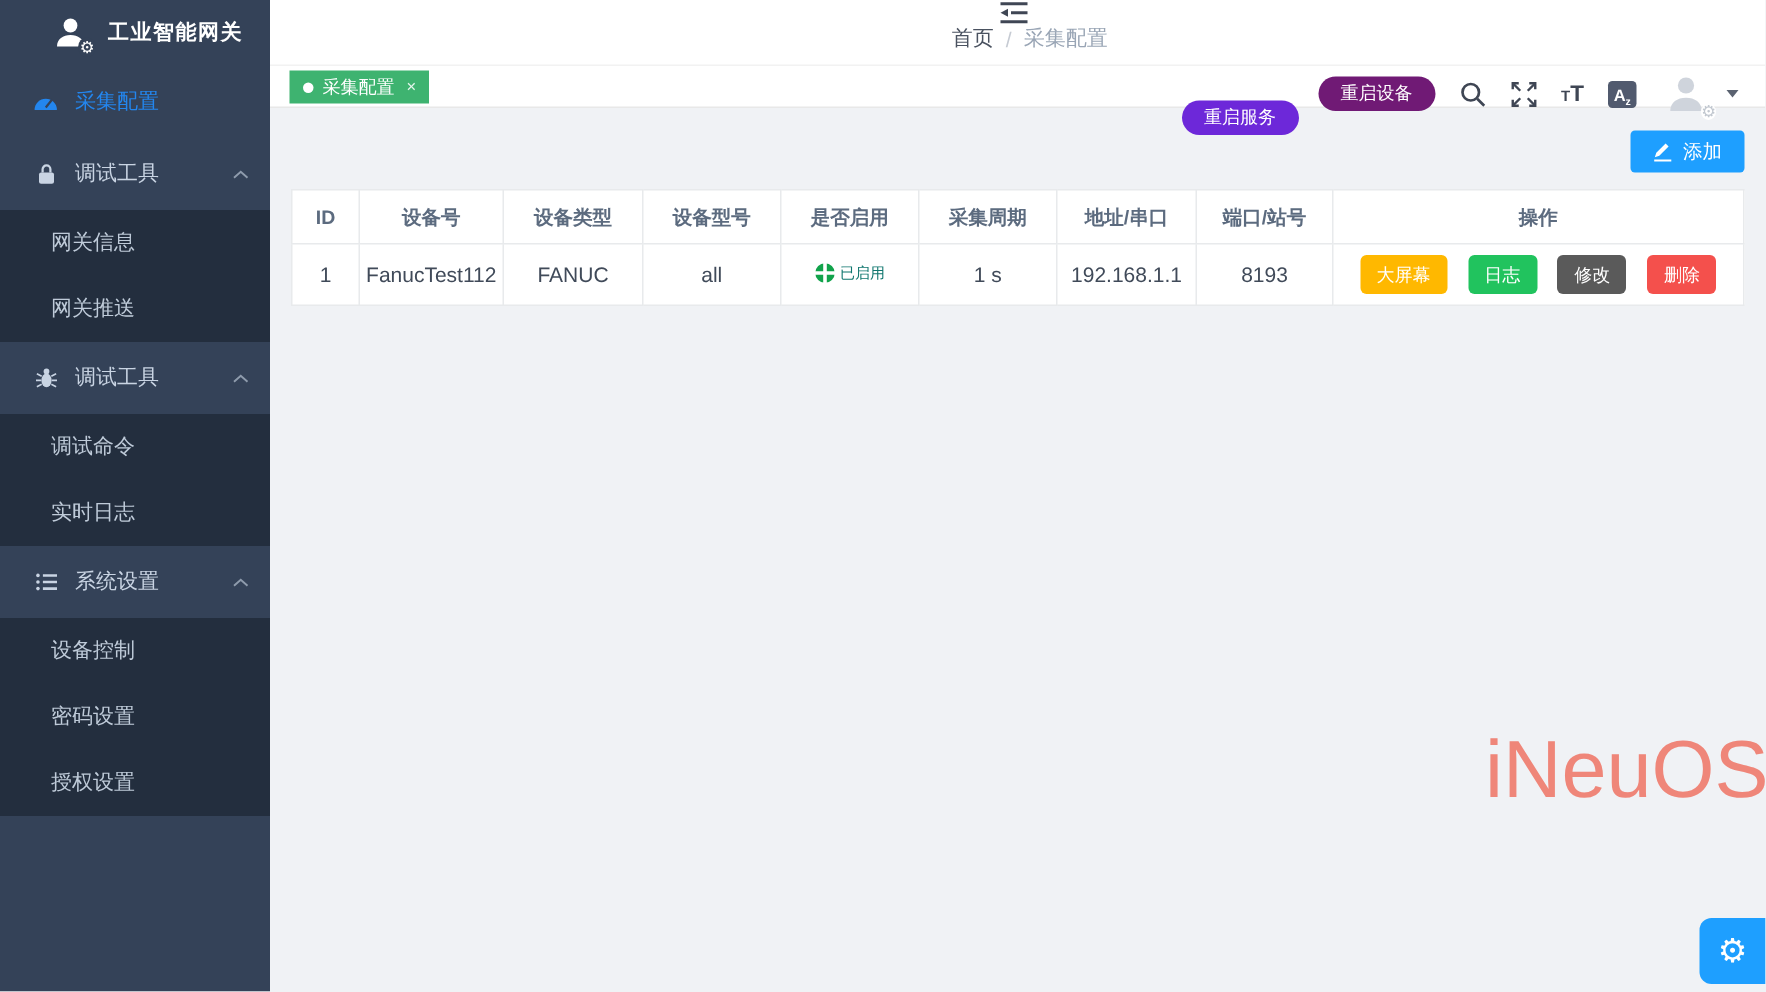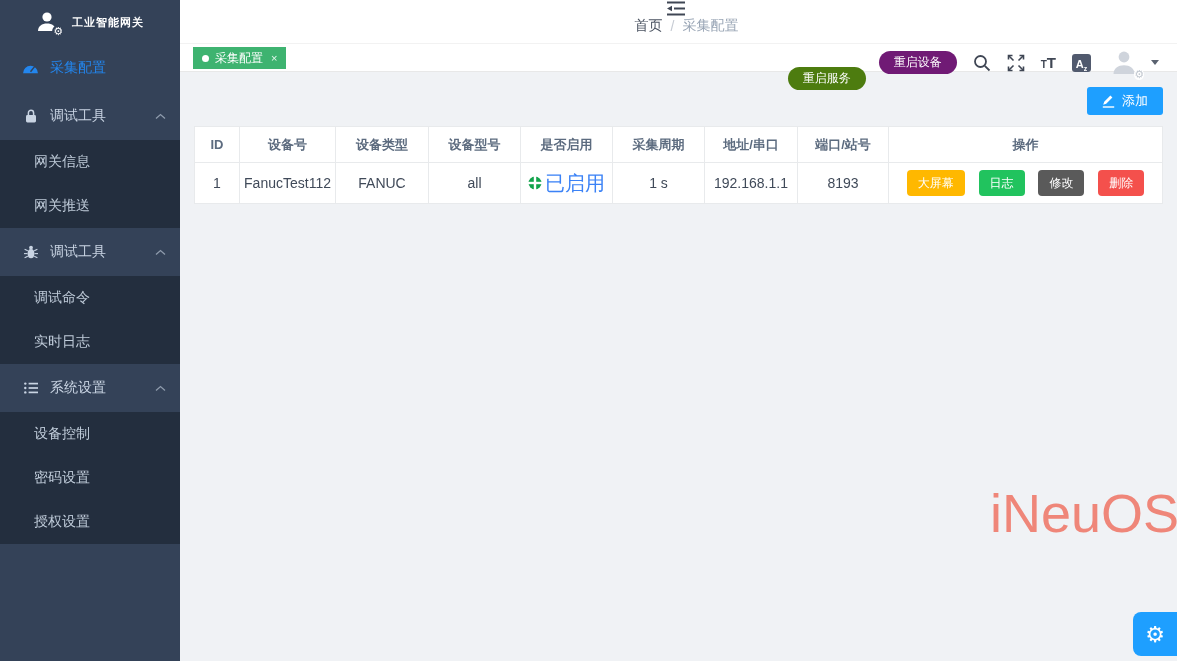--- a/index.html
+++ b/index.html
@@ -7,42 +7,42 @@
   body {
     font-family:"Liberation Sans","DejaVu Sans",sans-serif;
     position:relative; overflow:hidden; background:#f0f2f5; font-size:14px;
   }
   
   .sidebar { position:absolute; left:0; top:0; width:180px; height:661px; background:#344258; z-index:5; }
   .logo { height:44px; display:flex; align-items:center; padding-left:34px; }
   .logo-icon { position:relative; width:26px; height:26px; margin-right:12px; }
   .logo-gear { position:absolute; right:-4px; bottom:-3px; font-size:11px; line-height:1; color:#fff;
     background:#344258; border-radius:50%; padding:1px; font-family:"DejaVu Sans",sans-serif;}
-  .logo-title { color:#fff; font-weight:bold; font-size:11px; letter-spacing:1px; }
+  .logo-title { color:#fff; font-weight:bold; font-size:14px; letter-spacing:1px; }
   .menu-item { height:48px; display:flex; align-items:center; padding:0 14px 0 22px;
     color:#c9d4e3; font-size:14px; cursor:pointer; }
   .menu-item .mi-icon { width:17px; height:17px; margin-right:11px; display:flex; align-items:center; justify-content:center; }
   .menu-item .mi-label { flex:1; }
   .menu-item.active { color:#2386ee; }
   .submenu { background:#232e3e; }
   .submenu-item { height:44px; display:flex; align-items:center; padding-left:34px;
     color:#bfcbd9; font-size:14px; cursor:pointer; }
   .chev { width:11px; height:7px; }
   
   .header { position:absolute; left:180px; top:0; right:0; height:44px; background:#fff;
     display:flex; align-items:center; border-bottom:1px solid #f2f2f2; z-index:4; padding:0 18px 0 15px;flex-direction:column; }
   .fold-btn { width:22px; height:18px; display:flex; align-items:center; cursor:pointer; }
   .breadcrumb { display:flex; align-items:center; margin-left:19px; font-size:14px; gap:8px; }
   .bc-home { color:#4a5260; cursor:pointer; }
   .bc-sep { color:#c6cbd3; }
   .bc-current { color:#99a5b5; }
   .header-right { margin-left:auto; display:flex; align-items:center; }
   .pill { height:23px; border-radius:12px; color:#fff; font-size:12px; border:none;
     padding:0 15px; cursor:pointer; line-height:23px; }
-  .pill-yellow { background:#4d7c0f;margin-top:32px; }
+  .pill-yellow { background:#6d28d9;margin-top:32px; }
   .pill-red { background:#701a75; margin-left:13px; }
   .hicon { margin-left:16px; display:flex; align-items:center; cursor:pointer; color:#3f4654; }
   .fontsize-icon { font-weight:bold; color:#3f4654; display:flex; align-items:flex-end; line-height:1; }
   .fontsize-icon .ft-small { font-size:10px; }
   .fontsize-icon .ft-big { font-size:15px; }
   .translate-icon { width:19px; height:18px; background:#515a6e; border-radius:3px; color:#fff;
     display:flex; align-items:flex-end; justify-content:center; font-size:11px; font-weight:bold; line-height:16px; }
   .translate-icon sup { font-size:7px; line-height:1; margin-top:1px; }
   .avatar-wrap { position:relative; width:30px; height:30px; margin-left:18px; cursor:pointer; }
   .avatar-gear { position:absolute; right:-5px; bottom:-2px; font-size:11px; color:#c2c8d0;
@@ -59,21 +59,21 @@
   
   .content { position:absolute; left:180px; top:72px; right:0; bottom:0; background:#f0f2f5; overflow:hidden; }
   .add-btn { position:absolute; top:15px; right:14px; height:28px; background:#1e9fff; color:#fff;
     border:none; border-radius:3px; padding:0 15px; font-size:13px; display:flex; align-items:center;
     gap:7px; cursor:pointer; }
   table.grid { position:absolute; top:54px; left:14px; width:969px; border-collapse:collapse;
     background:#fff; table-layout:fixed; }
   .grid th, .grid td { border:1px solid #e8eaec; text-align:center; }
   .grid th { height:36px; font-size:13px; color:#5c6b7f; font-weight:bold; background:#fff; }
   .grid td { height:41px; font-size:14px; color:#404a59; background:#fff; }
-  .enabled-cell { color:#3b82f6; display:inline-flex; align-items:center; gap:3px; font-size:20px; }
+  .enabled-cell { color:#0f766e; display:inline-flex; align-items:center; gap:3px; font-size:10px; }
   .act-btn { height:26px; border:none; border-radius:4px; color:#fff; font-size:12px;
     padding:0 11px; margin:0 5px; cursor:pointer; }
   .act-yellow { background:#ffb800; }
   .act-green { background:#21c35e;text-align:right; }
   .act-gray { background:#5a5a5a; }
   .act-red { background:#f4504c; }
   
   .watermark { position:absolute; left:990px; top:482px; font-size:54px; color:#ef8679;
     white-space:nowrap; z-index:2; }
   .float-gear { position:absolute; right:0; bottom:5px; width:44px; height:44px; background:#1e9fff;

